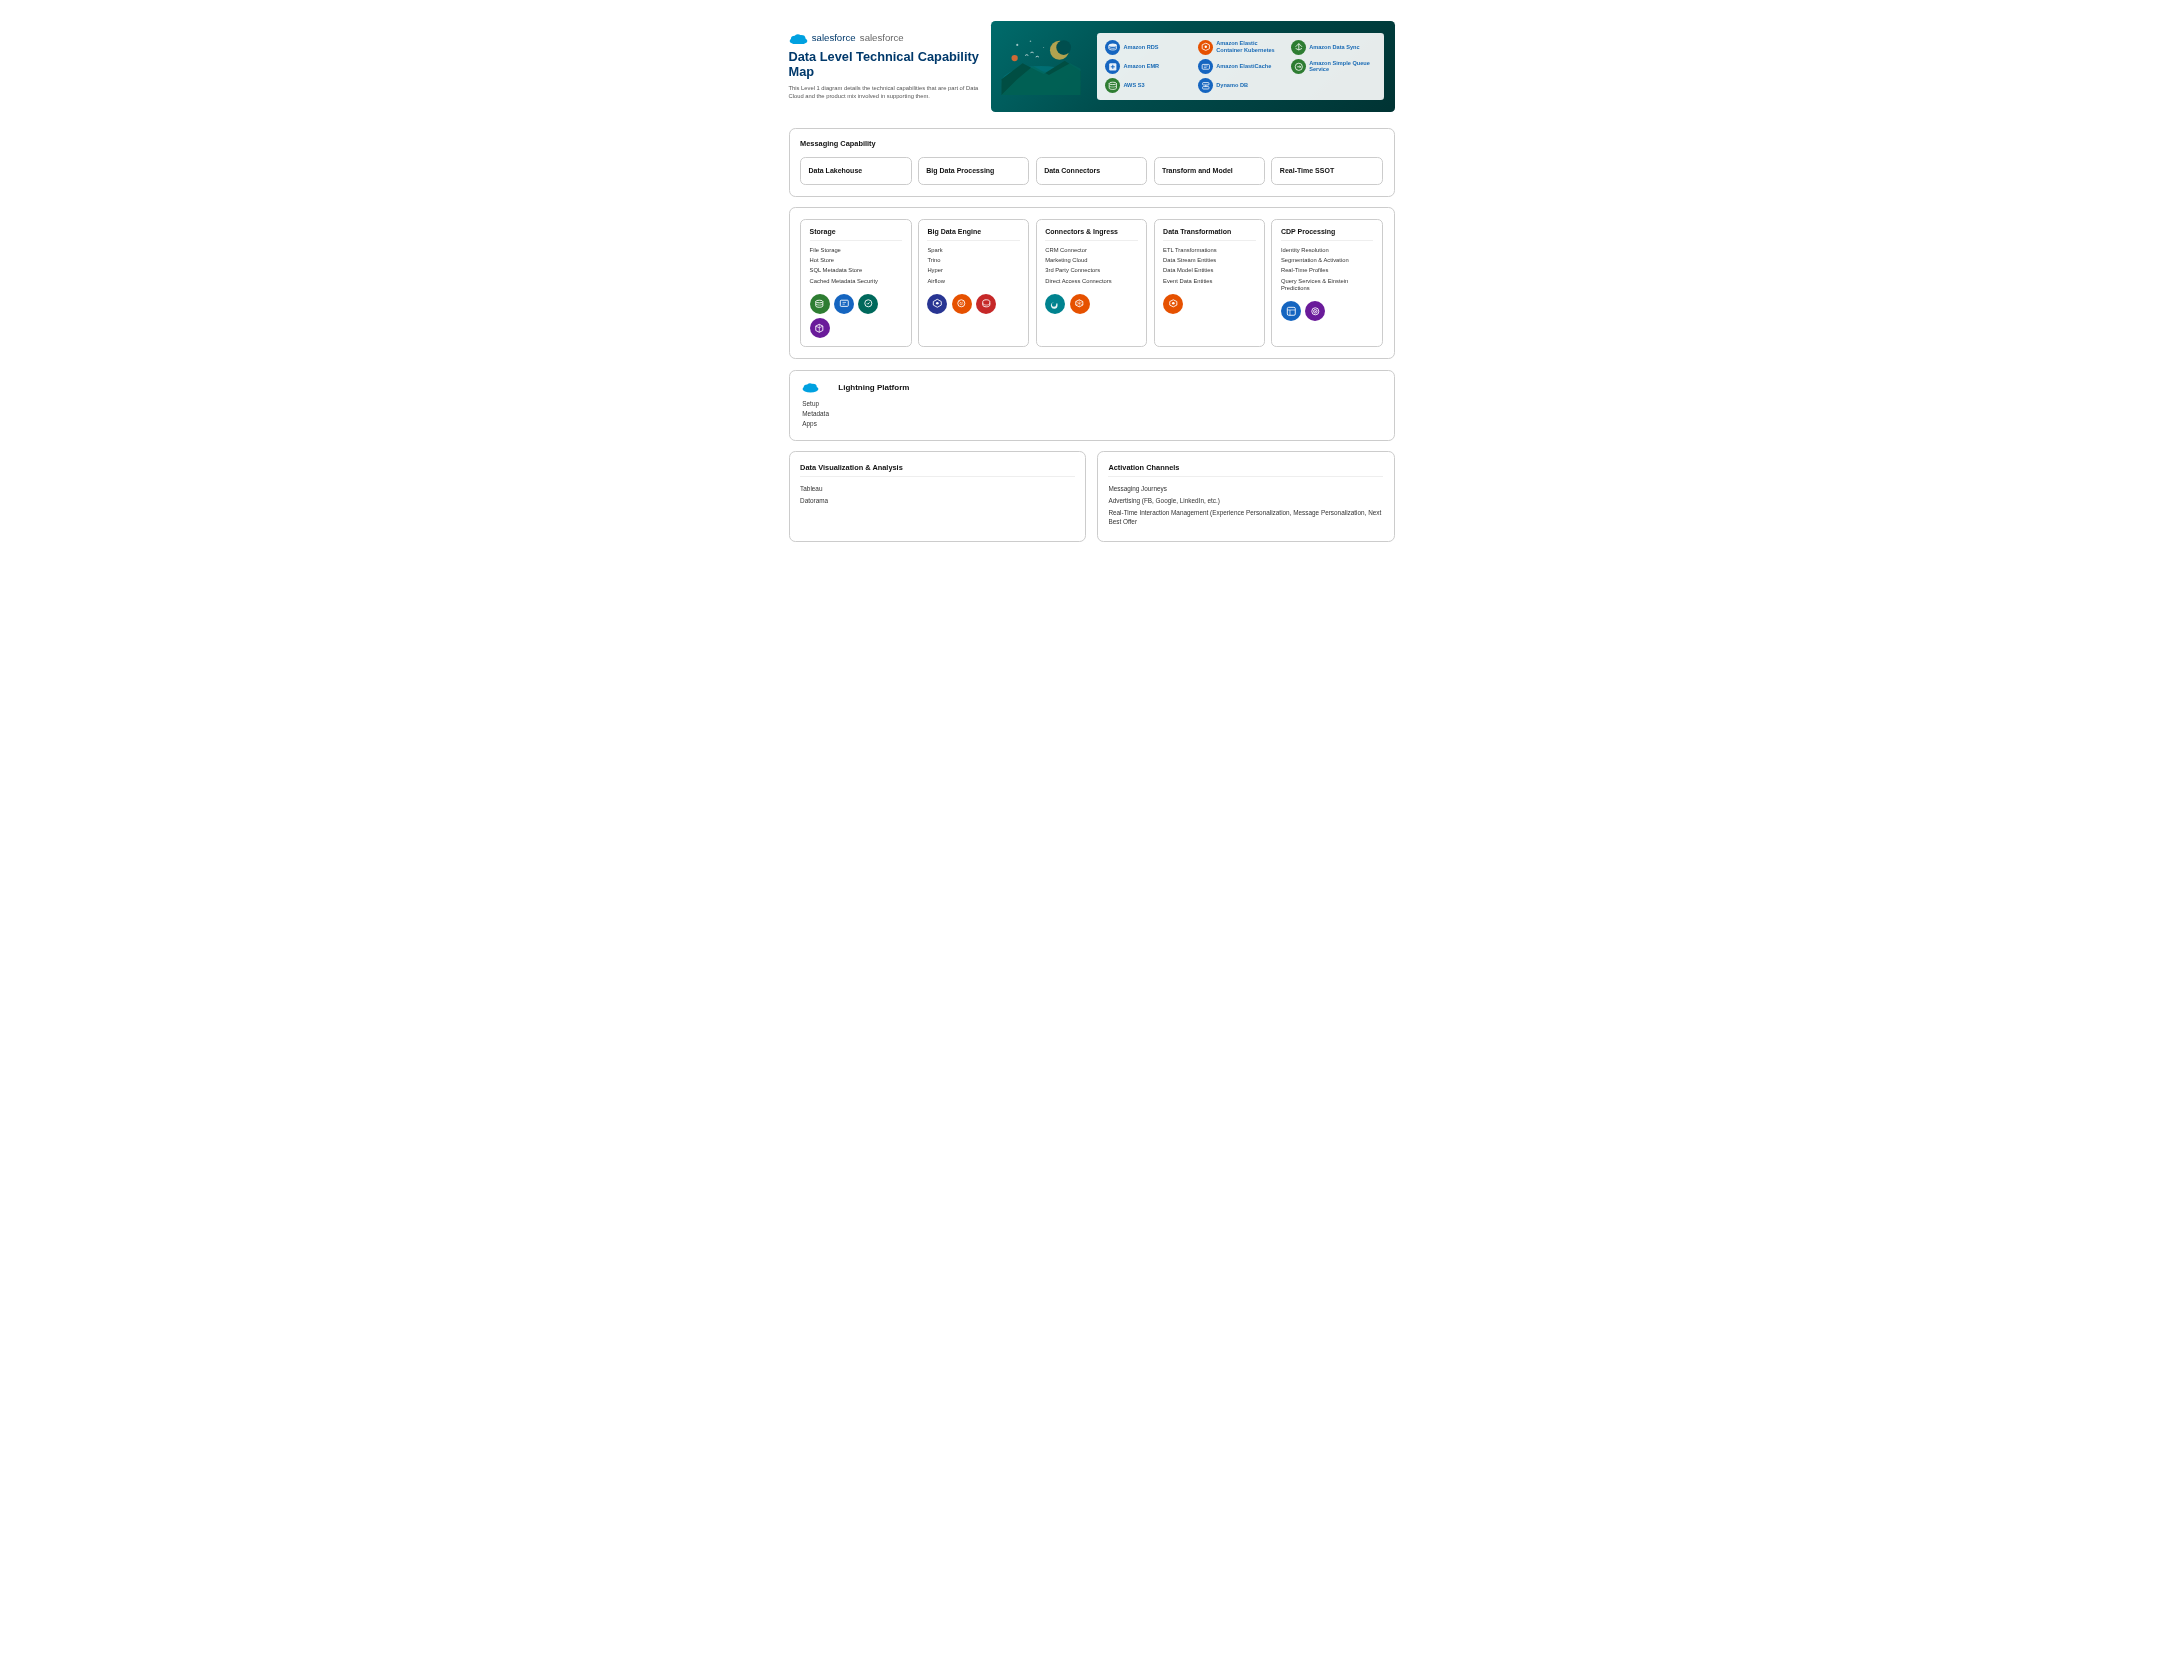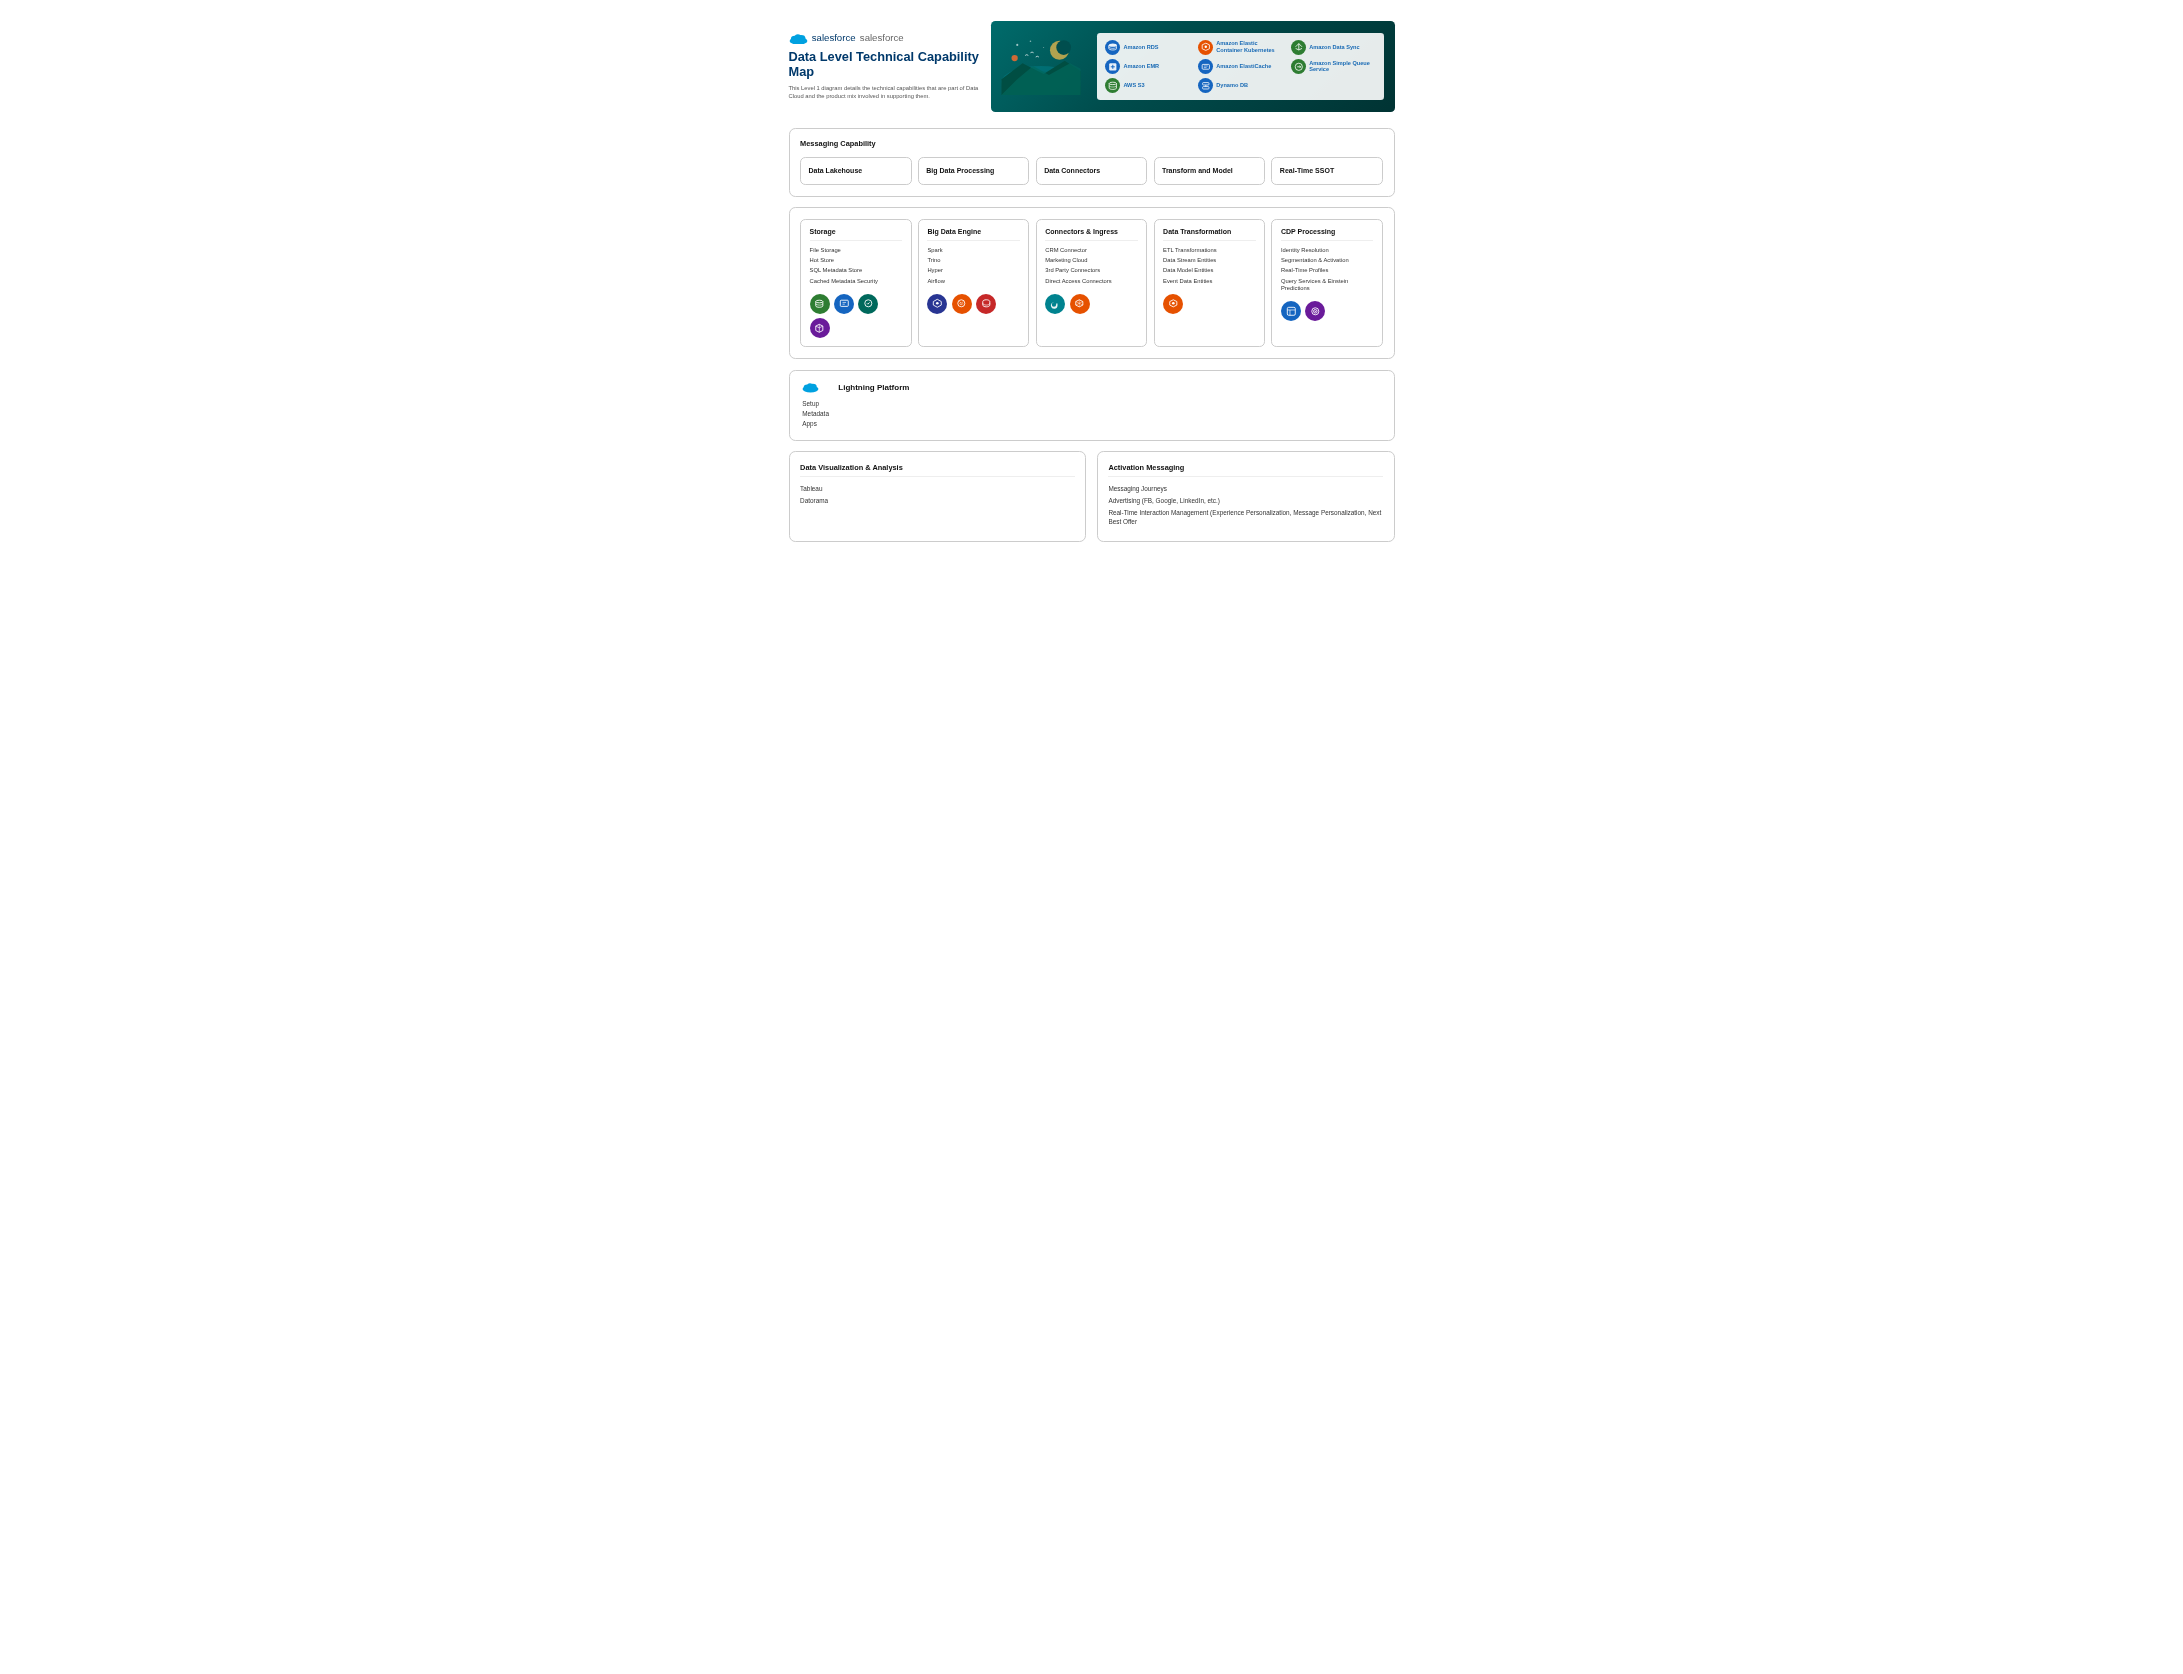--- a/index.html
+++ b/index.html
@@ -538,19 +538,19 @@
   <div class="lightning-item">Apps</div>
 </div>
 
 <div class="bottom-grid">
   <div class="bottom-card">
     <div class="bottom-card-title">Data Visualization &amp; Analysis</div>
     <div class="bottom-card-item">Tableau</div>
     <div class="bottom-card-item">Datorama</div>
   </div>
   <div class="bottom-card">
-    <div class="bottom-card-title">Activation Messaging</div>
+    <div class="bottom-card-title">Activation Channels</div>
     <div class="bottom-card-item">Messaging Journeys</div>
     <div class="bottom-card-item">Advertising (FB, Google, LinkedIn, etc.)</div>
     <div class="bottom-card-item">Real-Time Interaction Management (Experience Personalization, Message Personalization, Next Best Offer</div>
   </div>
 </div>
 
 
 </body></html>

